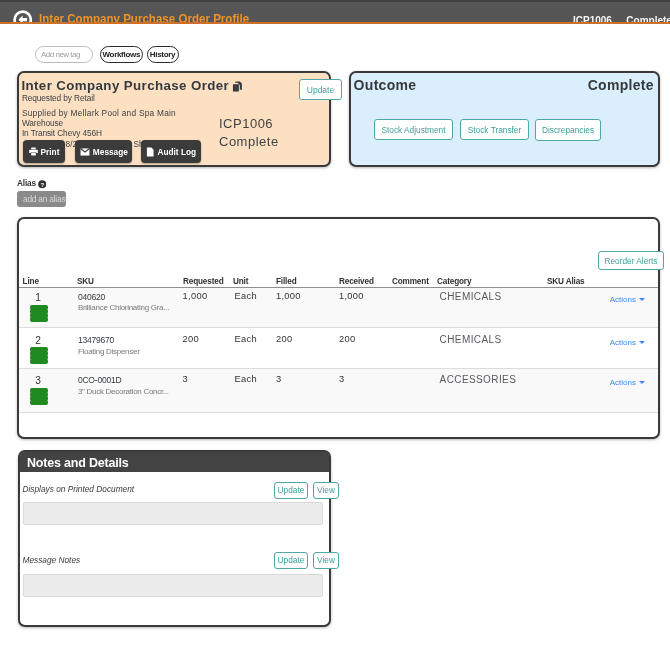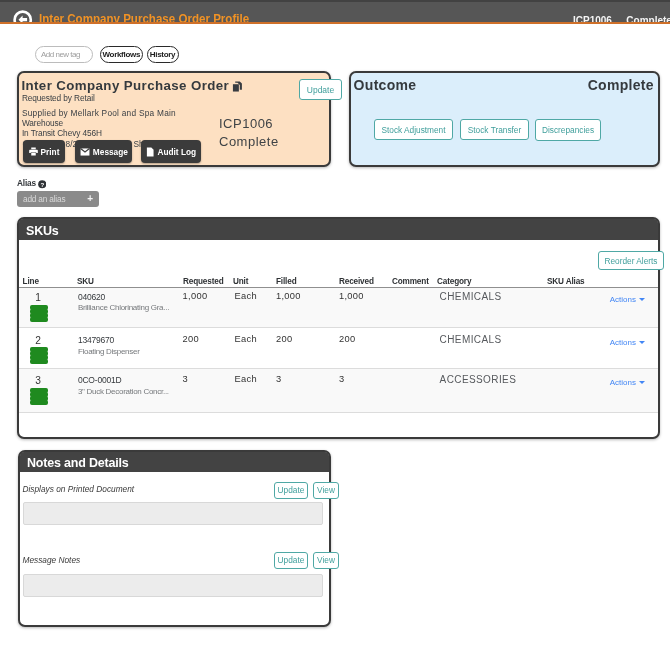--- a/index.html
+++ b/index.html
@@ -37,21 +37,21 @@
 #pbtn3 { left:122.3px; width:60px; }
 
 #otitle { left:2.6px; top:4.9px; font-size:14px; font-weight:bold; color:#353a3e; letter-spacing:0.3px; line-height:14px; }
 #ocomp { right:4.2px; top:4.9px; font-size:14px; font-weight:bold; color:#353a3e; letter-spacing:0.3px; line-height:14px; }
 #obtn1 { left:5px; top:46px; width:79px; height:21px; font-size:8.3px; }
 #obtn2 { left:91px; top:46px; width:69px; height:21px; font-size:8.3px; }
 #obtn3 { left:166px; top:46px; width:66px; height:22px; font-size:8.3px; }
 
 
 #aliaslab { left:17px; top:178.8px; line-height:8.3px; font-size:8.3px; font-weight:bold; color:#33373b; letter-spacing:-0.2px; }
-#aliasbtn { left:17px; top:191px; width:82px; height:15.5px; background:#8a8a8a; border-radius:3px; color:#d9d9d9; font-size:8.3px; display:flex; align-items:center; padding:0 6px; white-space:nowrap; letter-spacing:-0.2px; }
+#aliasbtn { left:17px; top:191px; width:49px; height:15.5px; background:#8a8a8a; border-radius:3px; color:#d9d9d9; font-size:8.3px; display:flex; align-items:center; padding:0 6px; white-space:nowrap; letter-spacing:-0.2px; }
 #aliasbtn .plus { margin-left:auto; color:#f2f2f2; font-weight:bold; font-size:10px; }
 
 
 #skucard { left:17px; top:217px; width:643px; height:222px; background:#fff; }
 .cardhead { position:absolute; left:0; top:0; width:100%; height:21px; background:#434343; border-radius:4px 4px 0 0; color:#fff; font-weight:bold; font-size:12.5px; letter-spacing:-0.2px; display:flex; align-items:center; padding-left:7px; padding-top:2px; }
 #reorder { left:561px; top:32px; width:66px; height:19px; font-size:8.3px; }
 .th { position:absolute; top:58.6px; line-height:8.2px; font-size:8.2px; font-weight:bold; color:#2e3134; white-space:nowrap; letter-spacing:-0.15px; }
 #thline { left:3.6px; } #thsku { left:58px; } #threq { left:164px; } #thunit { left:214px; } #thfill { left:257px; } #threc { left:320px; } #thcom { left:373px; } #thcat { left:418px; } #thali { left:528px; }
 #thsep { left:0; top:68px; width:639px; height:1px; background:#8f8f8f; }
 .rowbg { position:absolute; left:0; width:639px; background:#f9f9f9; }
@@ -140,21 +140,20 @@
   <svg class="abs" style="left:37.5px;top:180px" width="8.5" height="8.5" viewBox="0 0 10 10">
     <circle cx="5" cy="5" r="4.8" fill="#2f3337"></circle>
     <text x="5" y="7.7" font-size="7.2" font-weight="bold" fill="#fff" text-anchor="middle" font-family="Liberation Sans">?</text>
   </svg>
   <div class="abs" id="aliasbtn">
       <span>add an alias</span>
       <span class="plus">+</span>
     </div>
 
   <div class="abs card" id="skucard">
-    <div class="cardhead">SKUs</div>
     <div class="abs tealbtn" id="reorder">Reorder Alerts</div>
     <div class="th" id="thline">Line</div>
     <div class="th" id="thsku">SKU</div>
     <div class="th" id="threq">Requested</div>
     <div class="th" id="thunit">Unit</div>
     <div class="th" id="thfill">Filled</div>
     <div class="th" id="threc">Received</div>
     <div class="th" id="thcom">Comment</div>
     <div class="th" id="thcat">Category</div>
     <div class="th" id="thali">SKU Alias</div>

